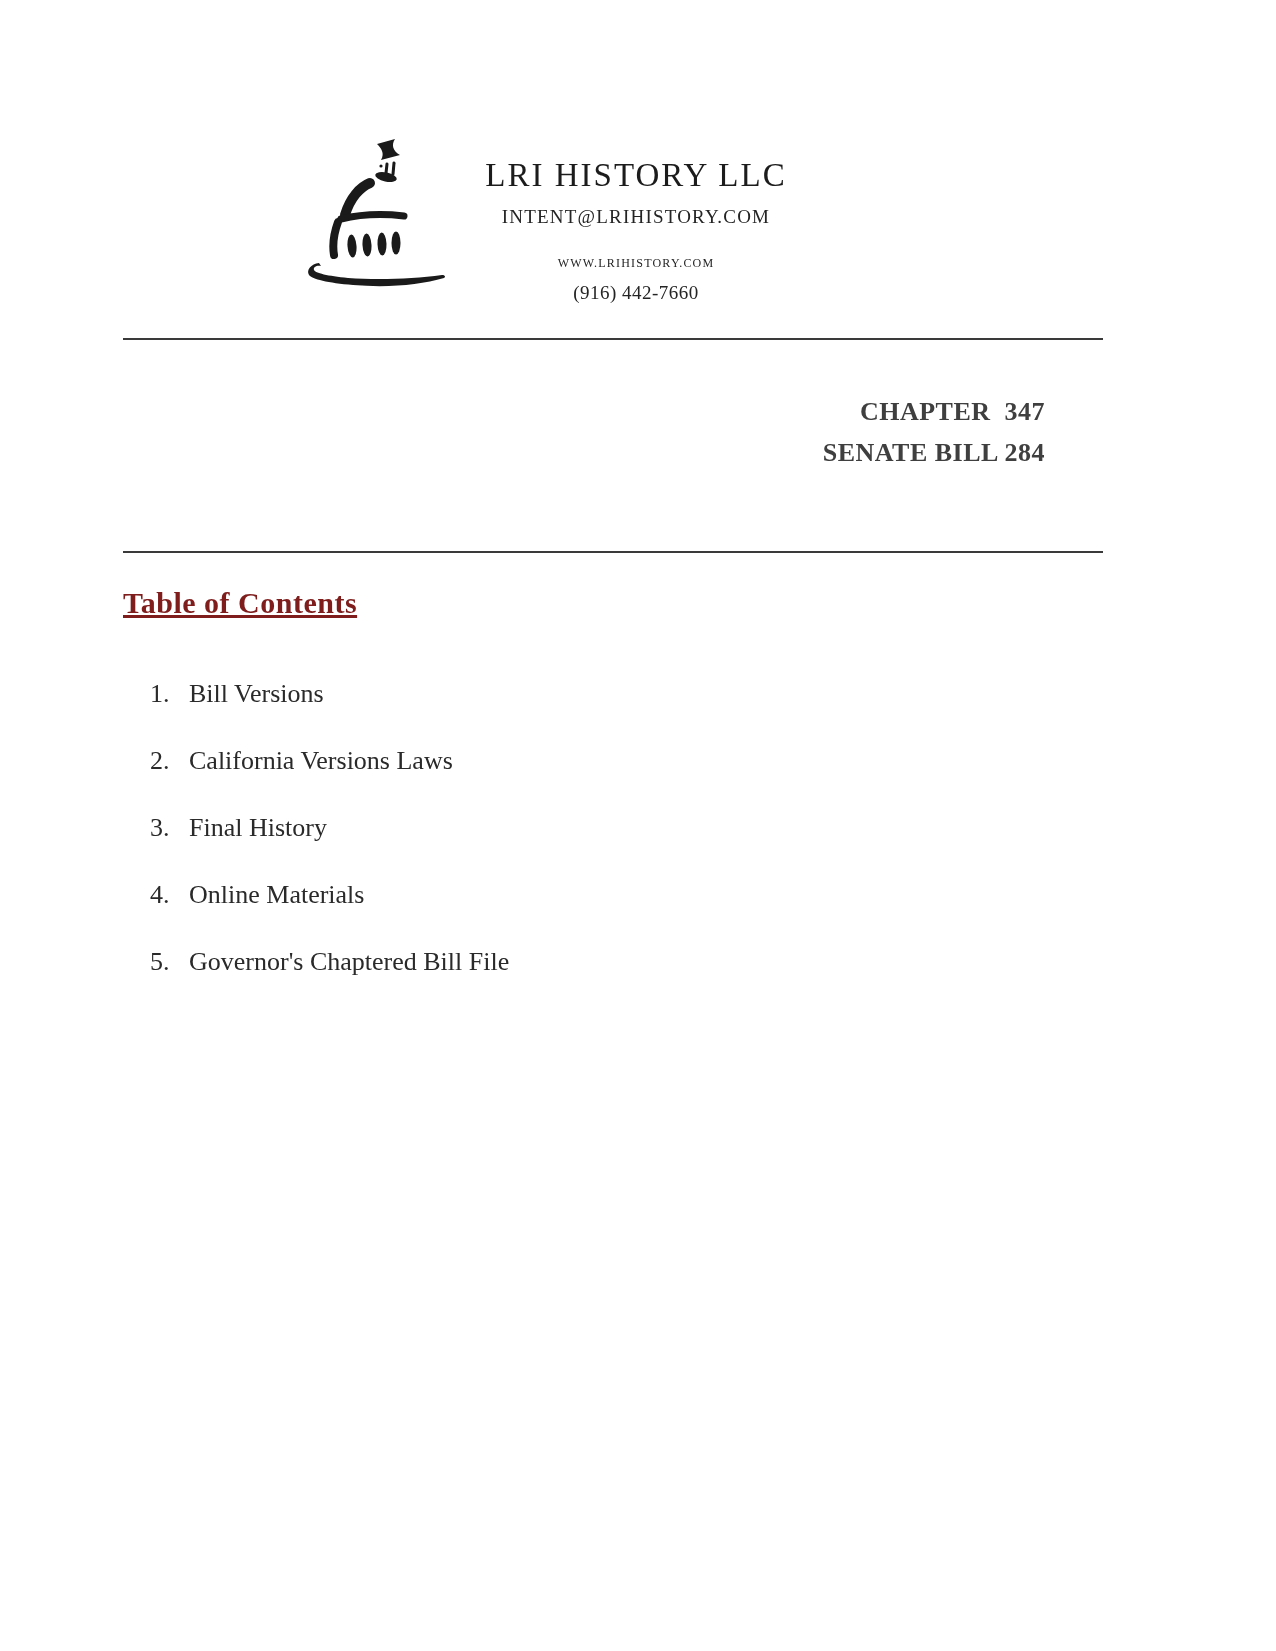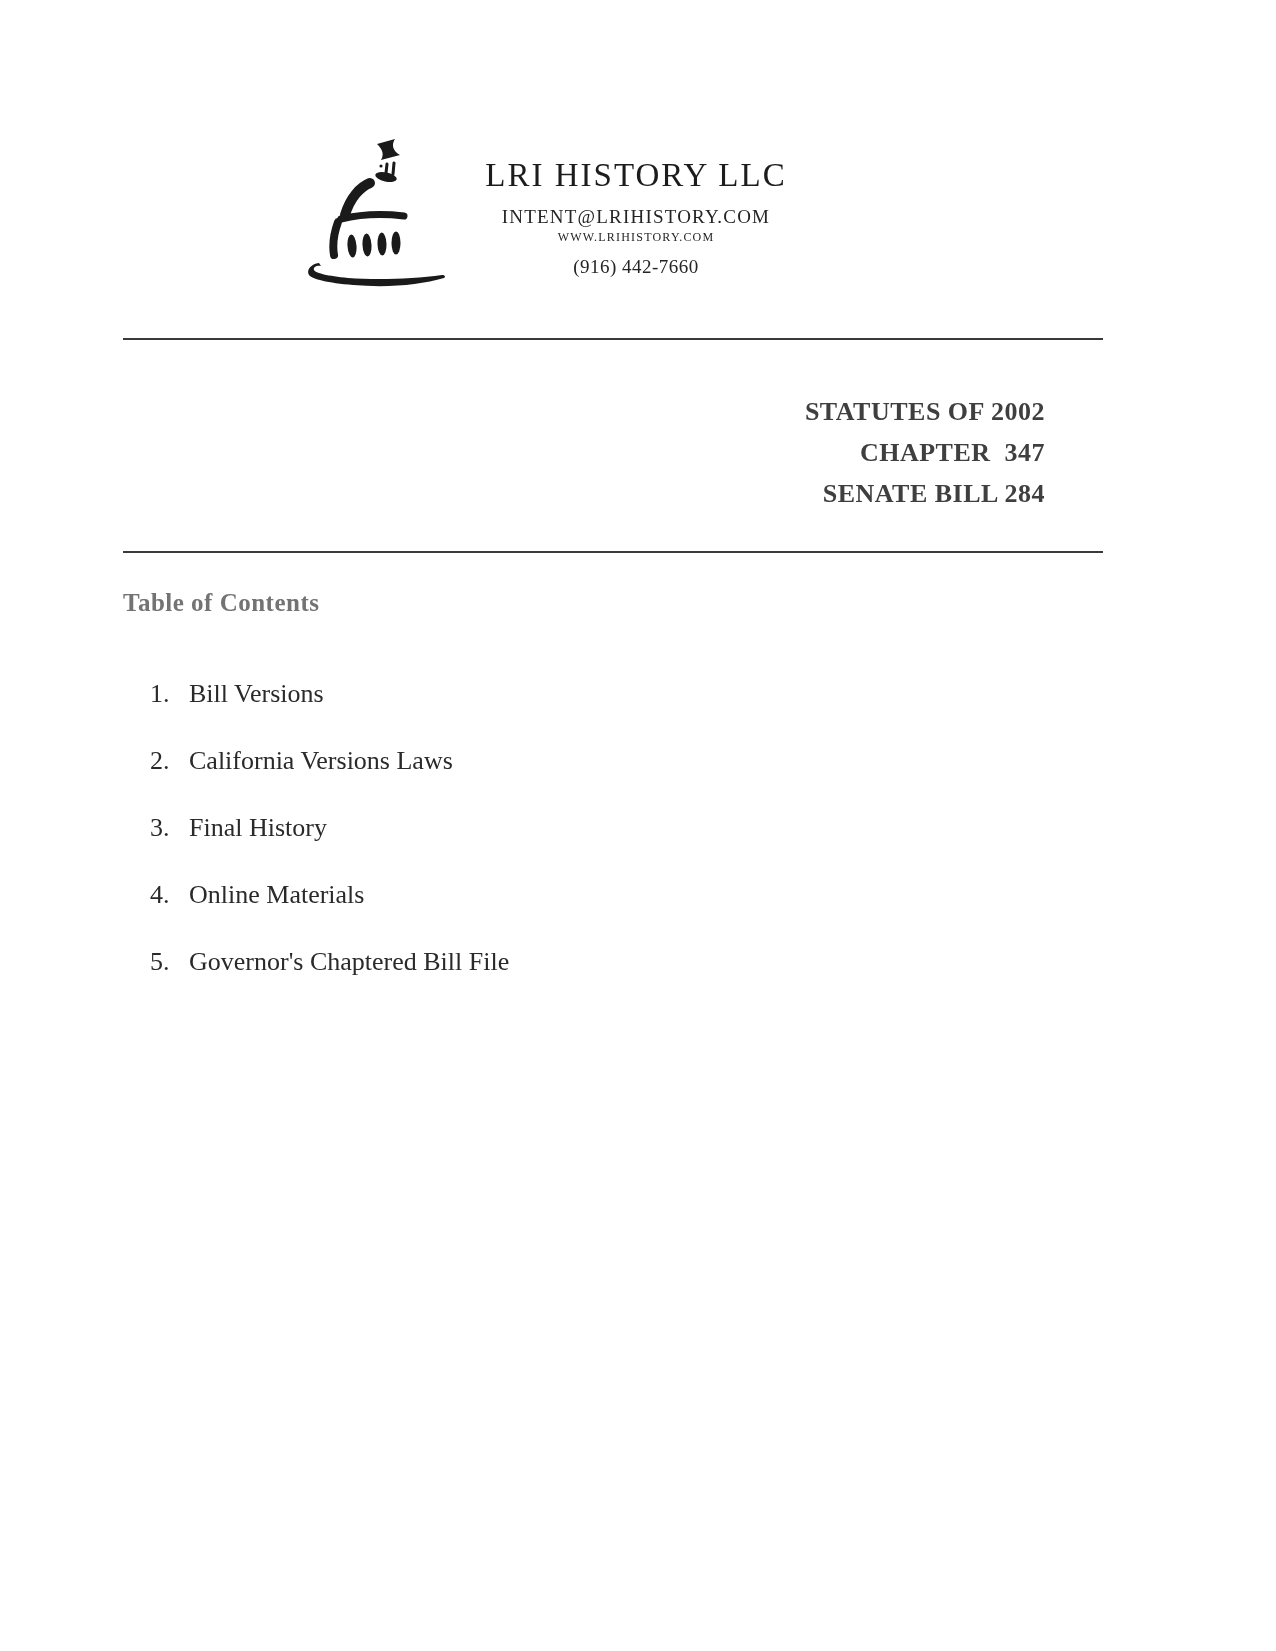--- a/index.html
+++ b/index.html
@@ -37,21 +37,21 @@
     line-height: 1.05;
     letter-spacing: 2px;
     color: #1c1c1c;
     margin-bottom: 13px;
     white-space: nowrap;
   }
   .email {
     font-size: 19px;
     letter-spacing: 1.2px;
     color: #242424;
-    margin-bottom: 2px;
+    margin-bottom: 28px;
     white-space: nowrap;
   }
   .website {
     font-size: 12px;
     letter-spacing: 1.2px;
     color: #242424;
     margin-bottom: 11px;
     white-space: nowrap;
   }
   .phone {
@@ -89,26 +89,27 @@
   }
 
   
   .toc {
     position: absolute;
     left: 123px;
     top: 585px;
     width: 900px;
   }
   .toc-title {
-    font-size: 25px;
+    font-size: 30px;
     font-weight: bold;
-    color: #737373;
+    color: #7f1d1d;
     letter-spacing: 0.5px;
     line-height: 36px;
     margin: 0 0 40px 0;
+    text-decoration: underline;
   }
   .toc-list {
     list-style: none;
     margin: 0;
     padding: 0;
   }
   .toc-item {
     display: flex;
     align-items: baseline;
     padding-left: 27px;
@@ -163,21 +164,20 @@
       <div class="company">LRI HISTORY LLC</div>
       <div class="email">INTENT@LRIHISTORY.COM</div>
       <div class="website">WWW.LRIHISTORY.COM</div>
       <div class="phone">(916) 442-7660</div>
     </div>
   </div>
 
   <div class="rule rule-top"></div>
 
   <div class="case-block">
-    <div class="case-line">STATUTES OF 2002</div>
     <div class="case-line">CHAPTER  347</div>
     <div class="case-line">SENATE BILL 284</div>
   </div>
 
   <div class="rule rule-bottom"></div>
 
   <div class="toc">
     <h1 class="toc-title">Table of Contents</h1>
     <ol class="toc-list">
       <li class="toc-item">

